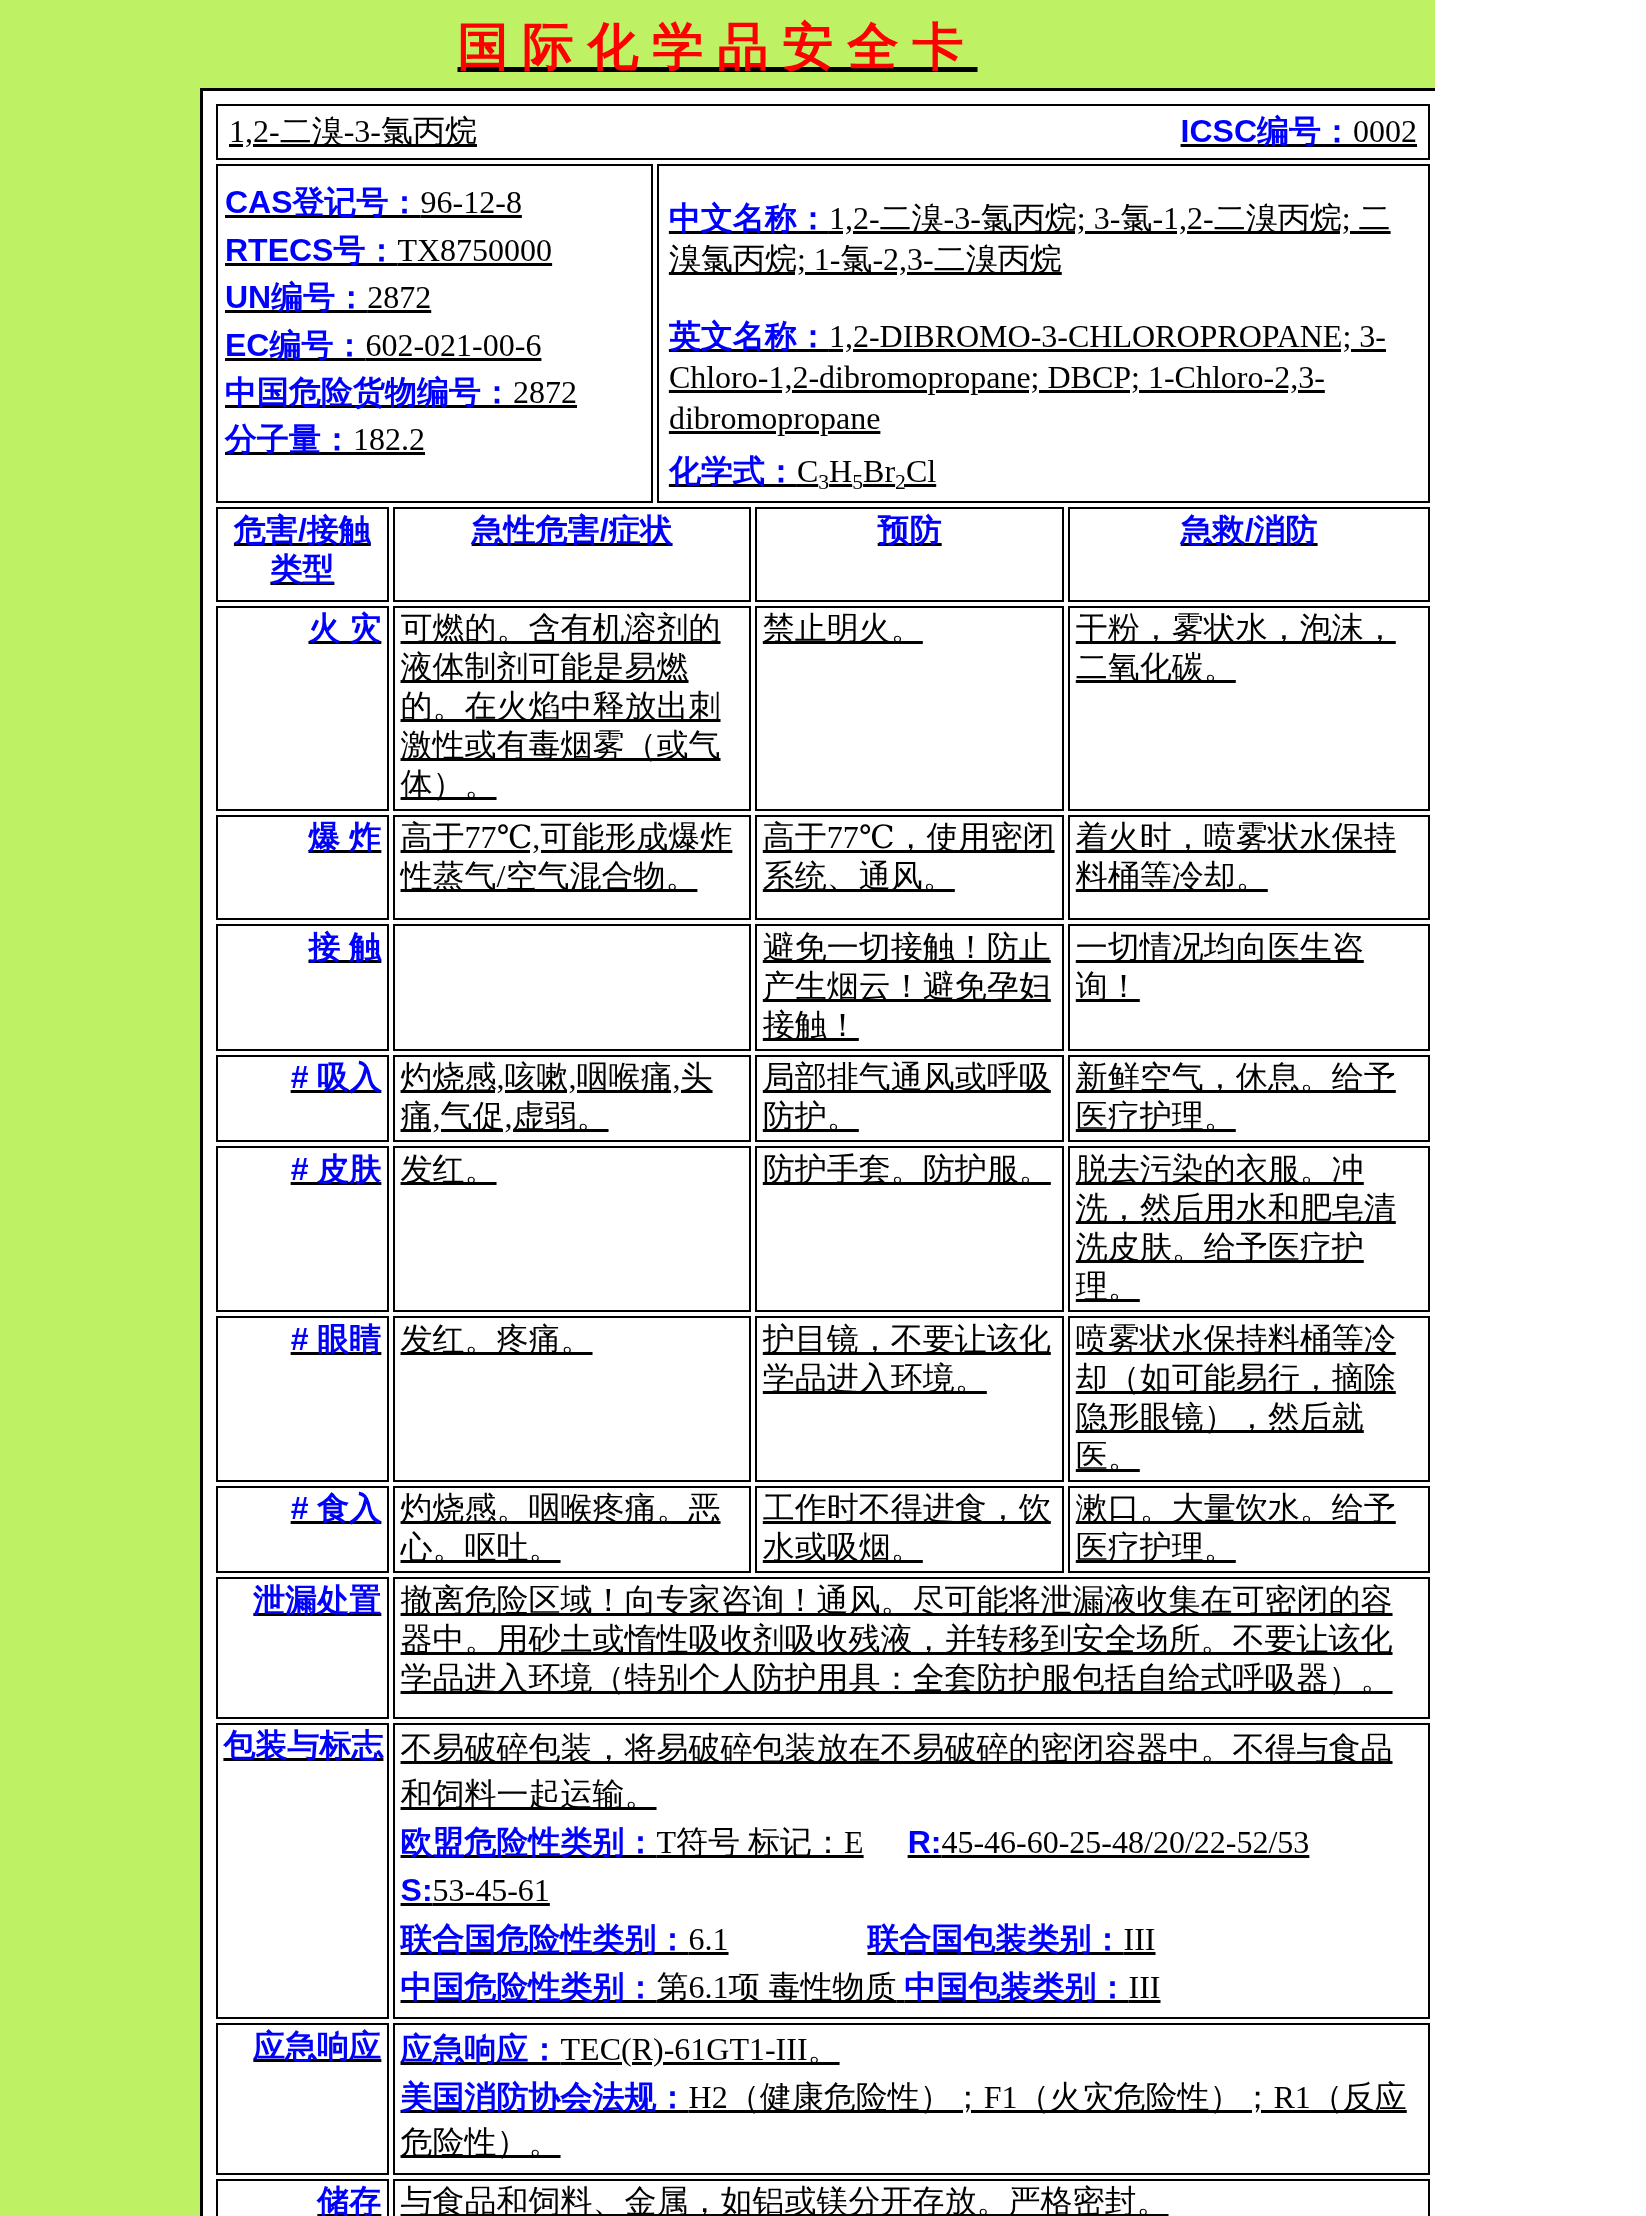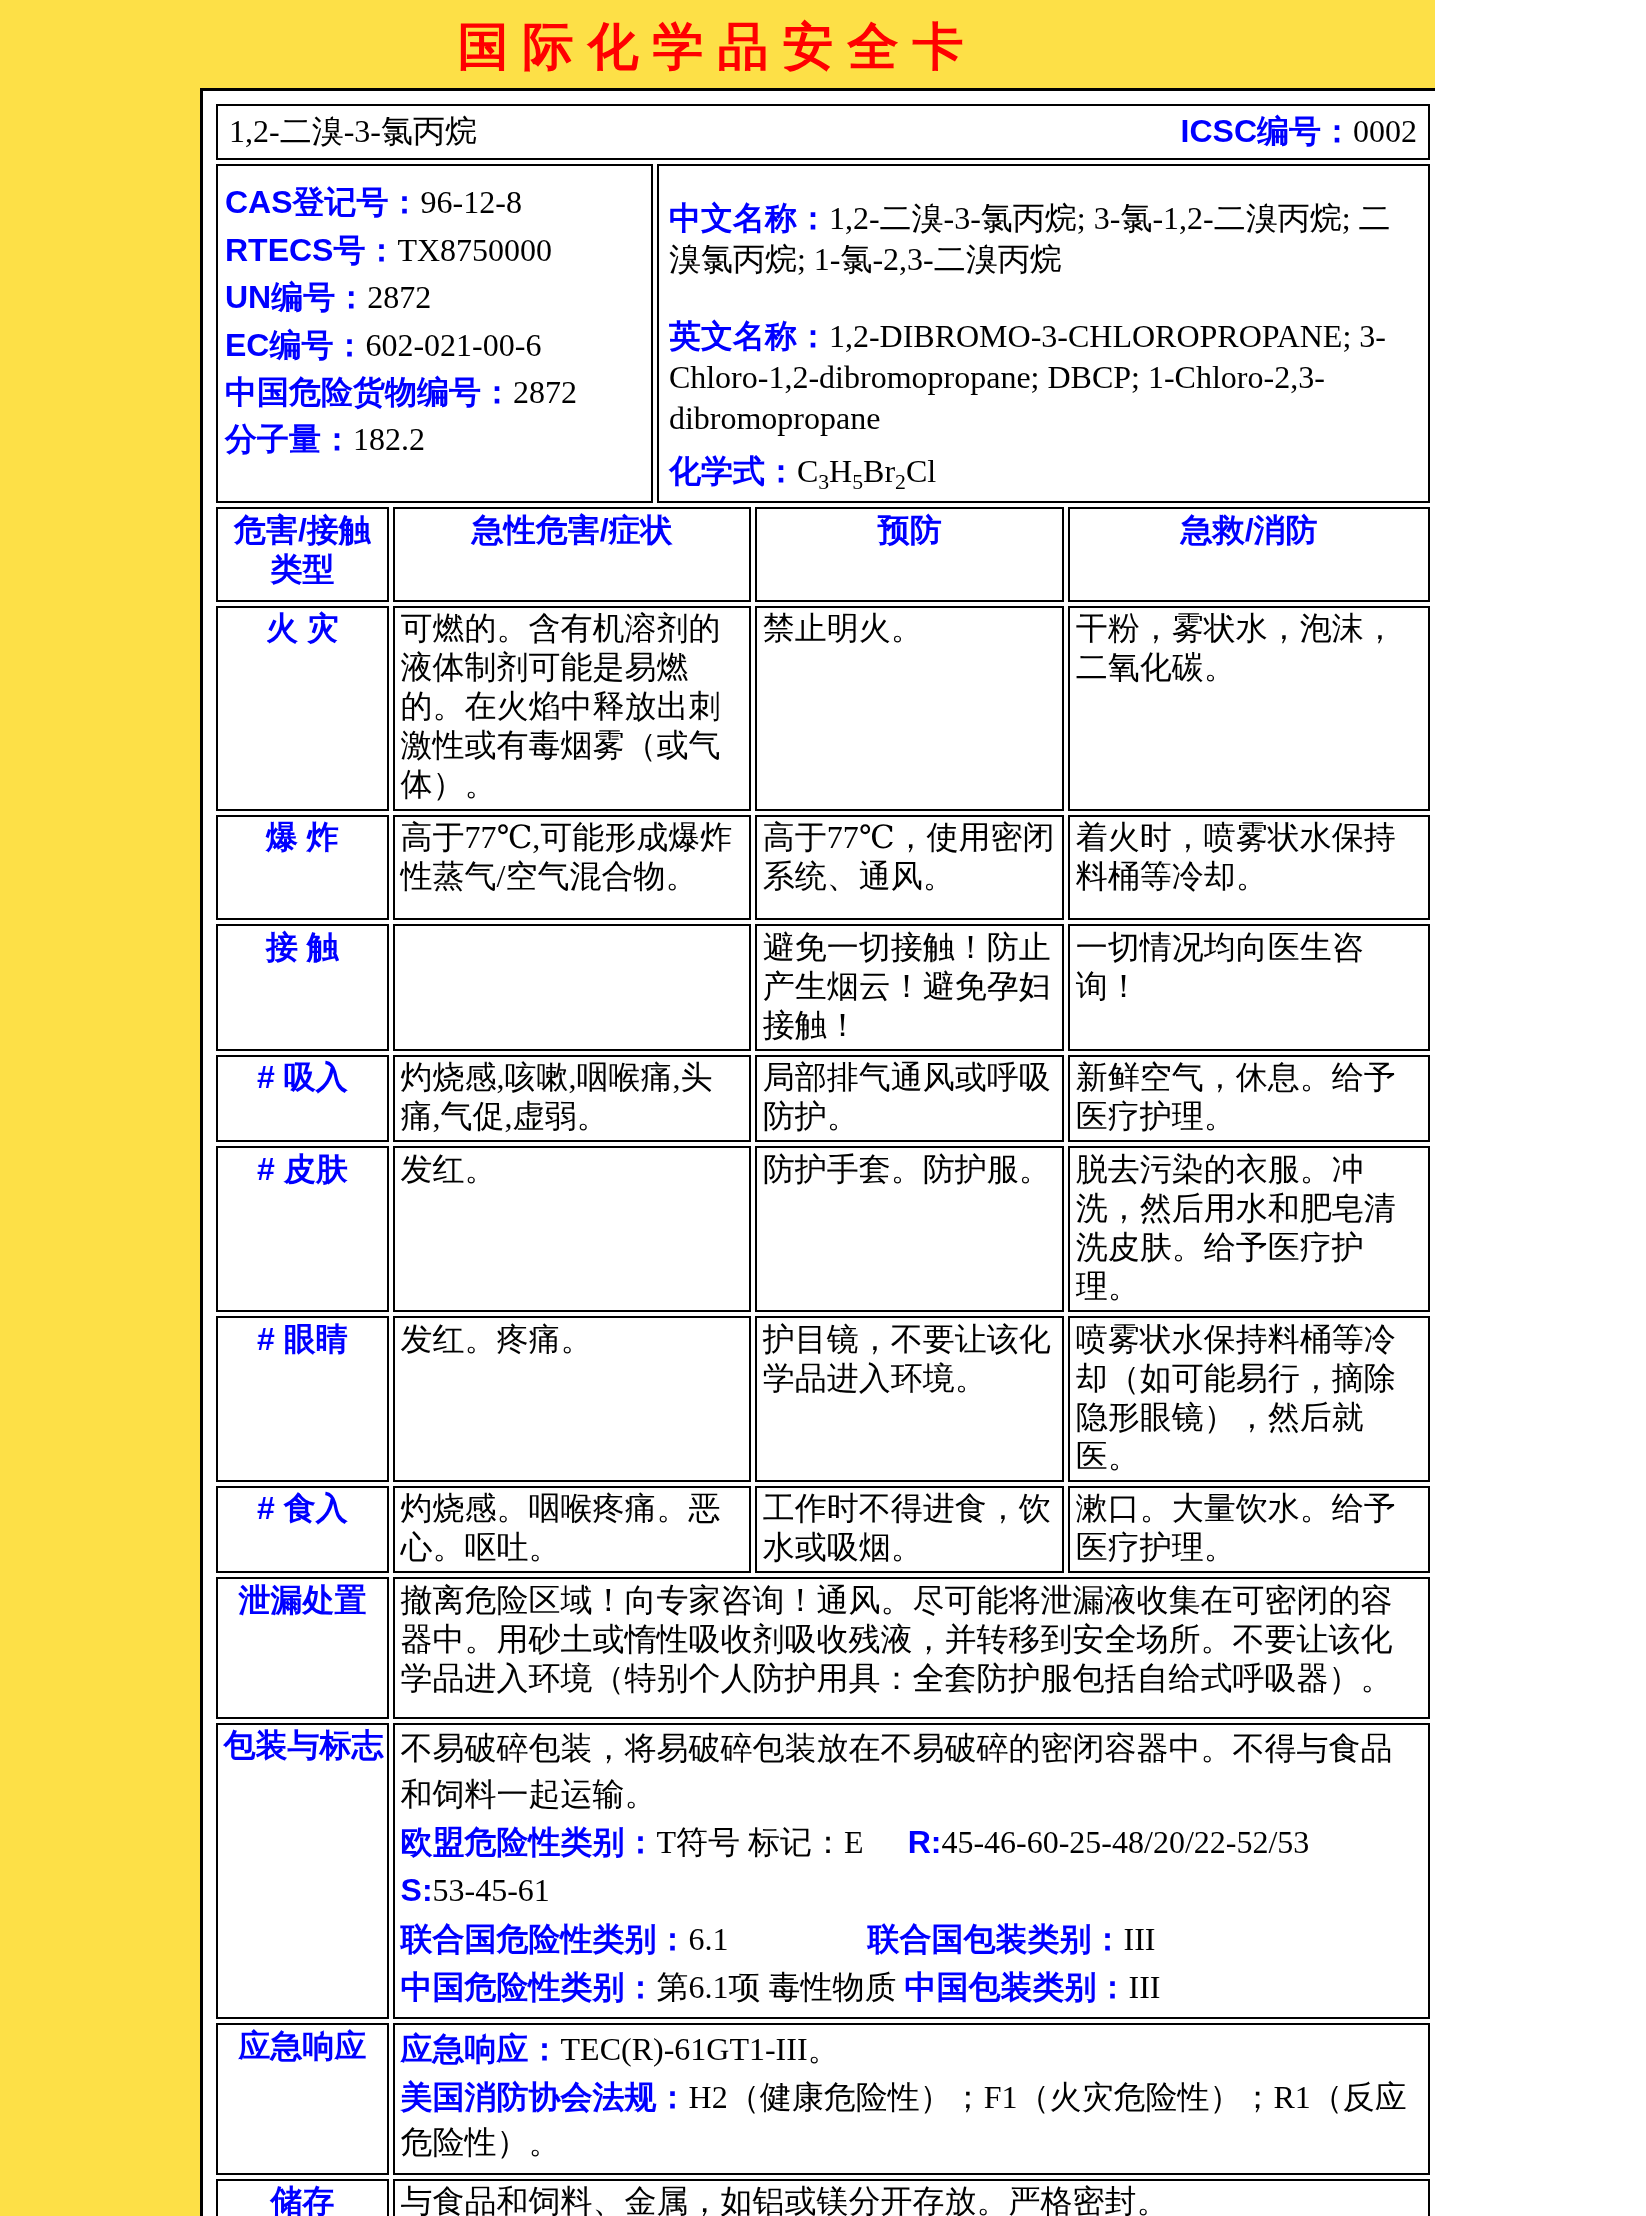--- a/index.html
+++ b/index.html
@@ -1,17 +1,17 @@
 <!DOCTYPE html>
 <html style="font-size:11px"><head>
 <meta charset="utf-8">
 <style>
   html,body{margin:0;padding:0;background:#ffffff;}
-  .page{position:relative;width:1435px;height:2216px;background:#fde047;overflow:hidden;
-        font-family:"Liberation Serif","DejaVu Serif",serif;color:#000;}
+  .page{position:relative;width:1435px;height:2216px;background:#bef264;overflow:hidden;
+        font-family:"Liberation Serif","DejaVu Serif",serif;color:#000;text-decoration:underline;}
   .title{margin:19.4px 0 0 0;text-align:center;color:#ff0000;
          font-family:"Liberation Serif","DejaVu Serif",serif;font-weight:900;
          font-size:51px;letter-spacing:14px;line-height:1.1;}
   .card{margin:12.5px 0 0 200px;width:1246px;border:3.5px solid #000;padding:13px;box-sizing:border-box;background:#fff;}
   .box{border:2.1px solid #000;box-sizing:border-box;background:#fff;}
   
   .header-box{margin-bottom:4.2px;height:56px;display:flex;align-items:center;
               justify-content:space-between;padding:0 11px;}
   .chem-name{font-size:32px;}
   .icsc{font-size:32px;white-space:nowrap;}
@@ -27,21 +27,21 @@
   .formula-line{margin:11px 0 0 0;font-size:32px;}
   .formula-line sub{font-size:68%;}
   
   table.hazard{border-collapse:separate;border-spacing:4.2px;table-layout:fixed;
                width:calc(100% + 8.3px);margin:-4.2px;}
   table.hazard td{border:2.1px solid #000;padding:1.4px 5.6px 4.2px 5.6px;vertical-align:top;
                   font-size:32px;line-height:1.22;word-break:break-word;background:#fff;}
   td.head-cell{color:#0000ff;font-family:"Liberation Sans","DejaVu Sans",sans-serif;font-weight:bold;
                text-align:center;vertical-align:middle;height:85px;}
   td.rowlabel{color:#0000ff;font-family:"Liberation Sans","DejaVu Sans",sans-serif;font-weight:bold;
-              text-align:center;vertical-align:middle;white-space:nowrap;}
+              text-align:right;vertical-align:middle;white-space:nowrap;}
   .seg-line{margin:0 0 2.8px 0;line-height:1.42;}
   .sp-mid{display:inline-block;width:44px;}
   .sp-wide{display:inline-block;width:139px;}
   .r-fire td{height:186px;} .r-expl td{height:96px;margin-top:16px;} .r-touch td{height:112px;}
   .r-inhale td{height:75px;} .r-skin td{height:118px;} .r-eye td{height:118px;}
   .r-ingest td{height:75px;} .r-spill td{height:132px;} .r-pack td{height:199px;}
   .r-emerg td{height:114px;} .r-store td{height:35px;}
 </style>
 </head>
 <body>

